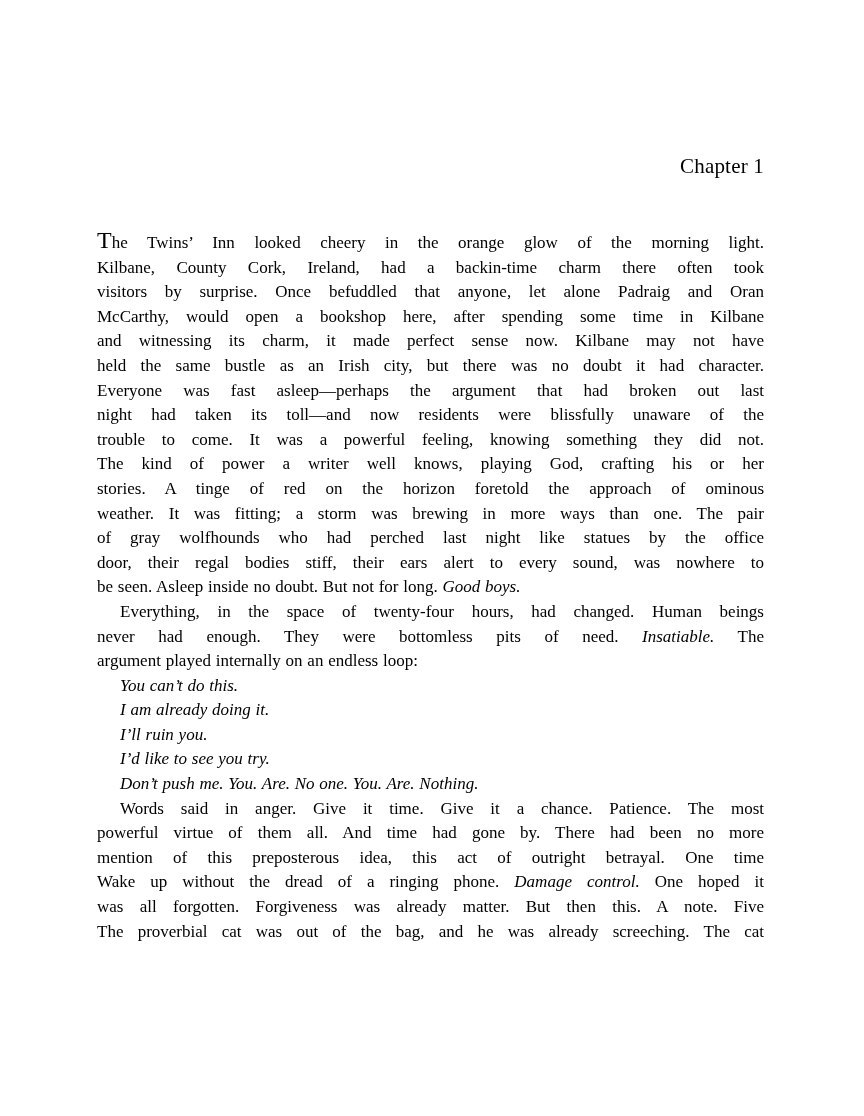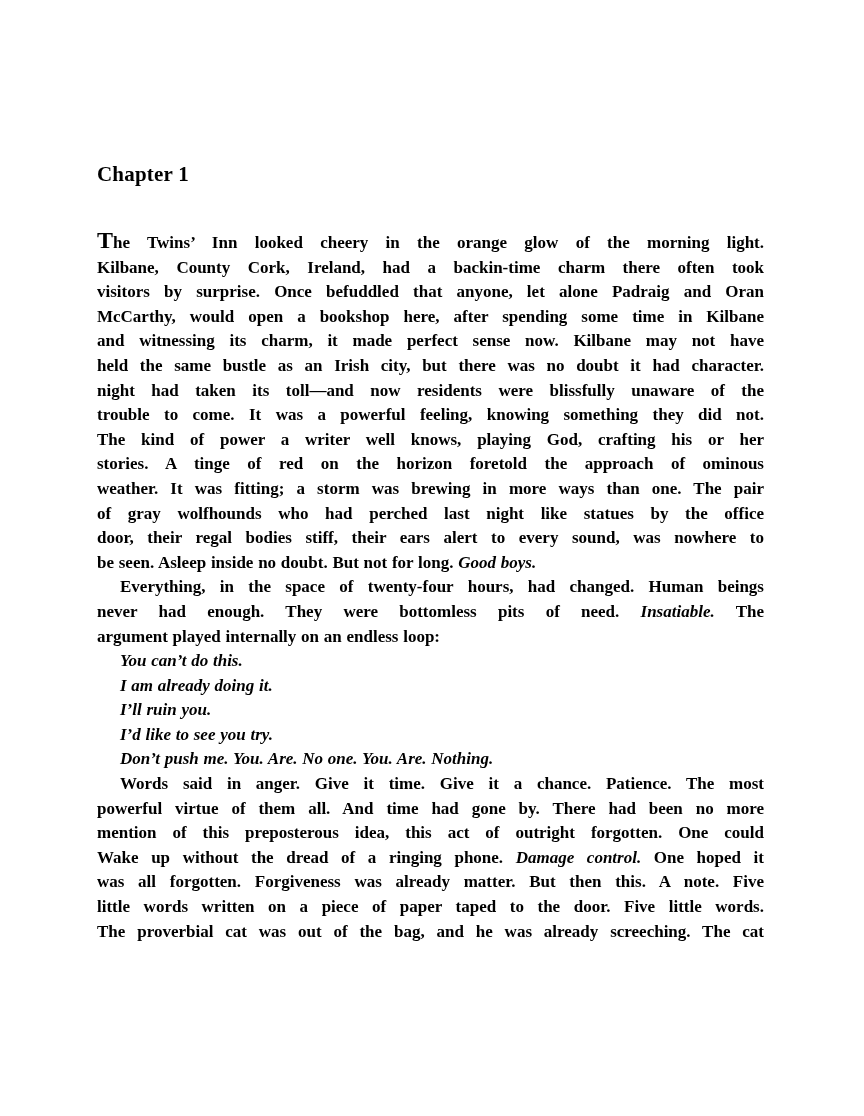--- a/index.html
+++ b/index.html
@@ -15,39 +15,39 @@
   }
   .page {
     position: relative;
     width: 864px;
     height: 1116px;
     background: #ffffff;
     color: #000000;
   }
   .heading {
     position: absolute;
-    top: 162px;
+    top: 154px;
     left: 97px;
     width: 667px;
     margin: 0;
-    text-align: left;
+    text-align: right;
     font-size: 21px;
-    font-weight: 700;
+    font-weight: 400;
     letter-spacing: 0.2px;
   }
   .content {
     position: absolute;
     top: 230px;
     left: 97px;
     width: 667px;
     font-size: 17px;
     line-height: 24.6px;
     word-spacing: 0.5px;
   }
-  .para { margin: 0; font-weight: bold; }
+  .para { margin: 0; }
   .line {
     text-align: justify;
     text-align-last: justify;
   }
   .line.last,
   .line.nojust {
     text-align: right;
     text-align-last: left;
   }
   .line.indent { text-indent: 23px; }
@@ -63,20 +63,21 @@
 <div class="page">
   <h1 class="heading">Chapter 1</h1>
   <div class="content">
       <div class="para body">
         <div class="line"><span class="initial">T</span><span>he Twins’ Inn looked cheery in the orange glow of the morning light.</span></div>
         <div class="line"><span>Kilbane, County Cork, Ireland, had a backin-time charm there often took</span></div>
         <div class="line"><span>visitors by surprise. Once befuddled that anyone, let alone Padraig and Oran</span></div>
         <div class="line"><span>McCarthy, would open a bookshop here, after spending some time in Kilbane</span></div>
         <div class="line"><span>and witnessing its charm, it made perfect sense now. Kilbane may not have</span></div>
         <div class="line"><span>held the same bustle as an Irish city, but there was no doubt it had character.</span></div>
+        <div class="line"><span>Everyone was fast asleep—perhaps the argument that had broken out last</span></div>
         <div class="line"><span>night had taken its toll—and now residents were blissfully unaware of the</span></div>
         <div class="line"><span>trouble to come. It was a powerful feeling, knowing something they did not.</span></div>
         <div class="line"><span>The kind of power a writer well knows, playing God, crafting his or her</span></div>
         <div class="line"><span>stories. A tinge of red on the horizon foretold the approach of ominous</span></div>
         <div class="line"><span>weather. It was fitting; a storm was brewing in more ways than one. The pair</span></div>
         <div class="line"><span>of gray wolfhounds who had perched last night like statues by the office</span></div>
         <div class="line"><span>door, their regal bodies stiff, their ears alert to every sound, was nowhere to</span></div>
         <div class="line last"><span>be seen. Asleep inside no doubt. But not for long. </span><span class="it">Good boys.</span></div>
       </div>
       <div class="para body">
@@ -95,20 +96,19 @@
       </div>
       <div class="para dialogue">
         <div class="line last indent nojust"><span class="it">I’d like to see you try.</span></div>
       </div>
       <div class="para dialogue">
         <div class="line last indent nojust"><span class="it">Don’t push me. You. Are. No one. You. Are. Nothing.</span></div>
       </div>
       <div class="para body">
         <div class="line indent"><span>Words said in anger. Give it time. Give it a chance. Patience. The most</span></div>
         <div class="line"><span>powerful virtue of them all. And time had gone by. There had been no more</span></div>
-        <div class="line"><span>mention of this preposterous idea, this act of outright forgotten. One could</span></div>
+        <div class="line"><span>mention of this preposterous idea, this act of outright betrayal. One time</span></div>
         <div class="line"><span>Wake up without the dread of a ringing phone. </span><span class="it">Damage control.</span><span> One hoped it</span></div>
         <div class="line"><span>was all forgotten. Forgiveness was already matter. But then this. A note. Five</span></div>
-        <div class="line"><span>little words written on a piece of paper taped to the door. Five little words.</span></div>
         <div class="line"><span>The proverbial cat was out of the bag, and he was already screeching. The cat</span></div>
       </div>
     </div>
 </div>
 
 </body></html>

